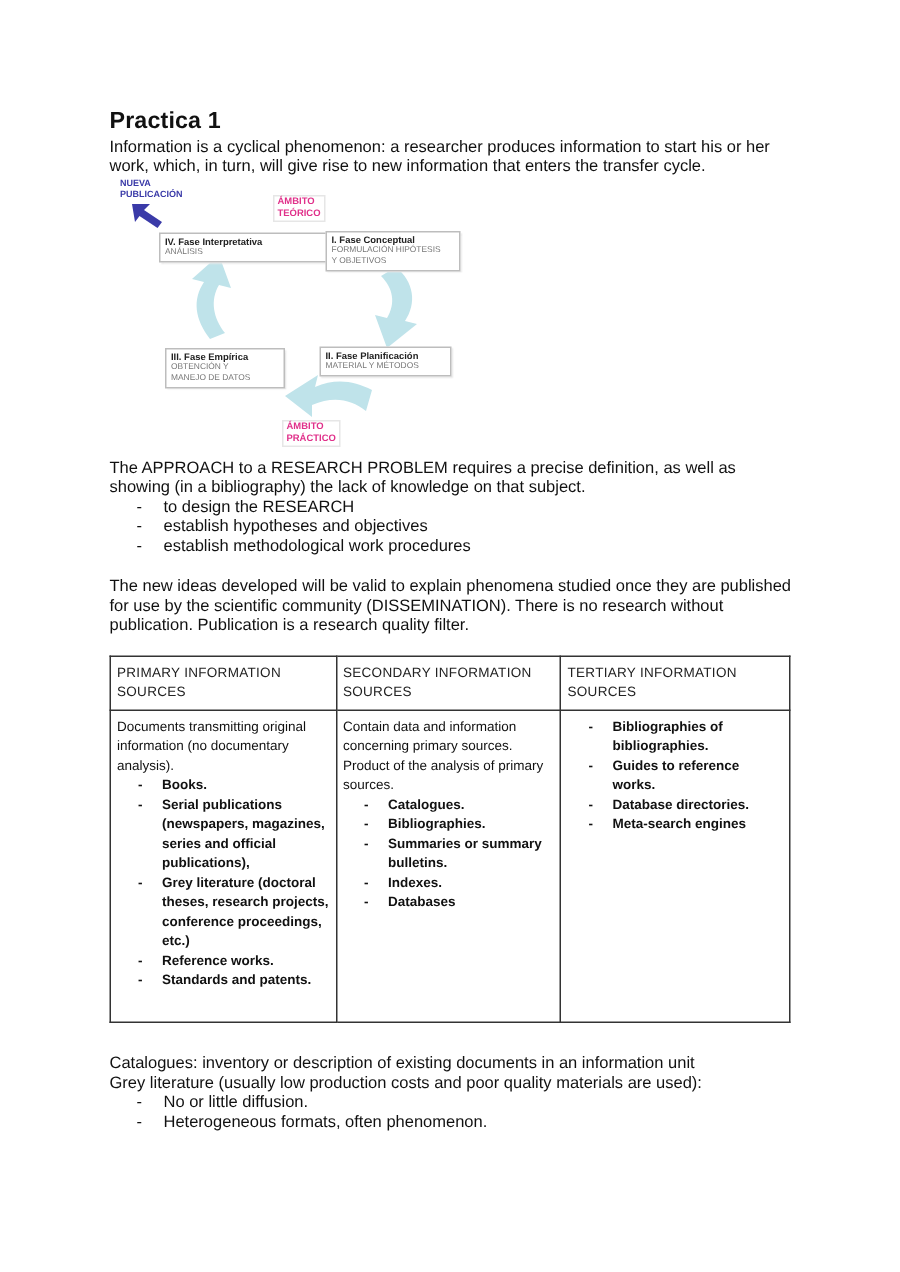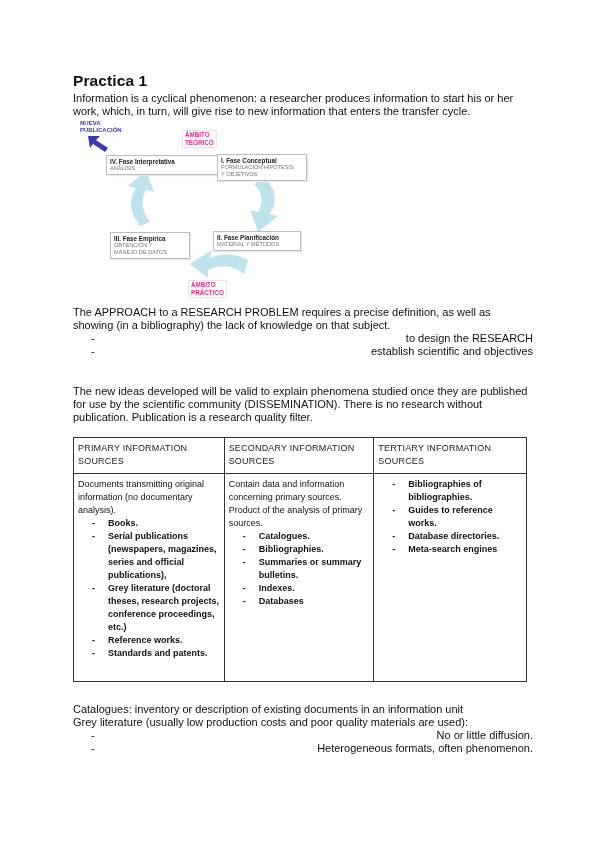--- a/index.html
+++ b/index.html
@@ -1,21 +1,21 @@
 <!DOCTYPE html>
 <html><head>
 <meta charset="utf-8">
 <style>
   html, body { margin: 0; padding: 0; background: #ffffff; }
   body { width: 600px; height: 848px; position: relative; overflow: hidden;
          font-family: "Liberation Sans", sans-serif; color: #111; }
   .page { position: absolute; left: 0; top: 0; width: 600px; height: 609px; }
   .title { position: absolute; left: 73px; top: 72px; font-size: 15.5px; font-weight: bold; letter-spacing: 0.1px; }
   .para { position: absolute; left: 73px; width: 460px; font-size: 11px; line-height: 13px; }
-  .bul { list-style: none; margin: 0; padding: 0; text-align: right; }
+  .bul { list-style: none; margin: 0; padding: 0; }
   .bul li { position: relative; padding-left: 36px; }
   .bul li::before { content: "-"; position: absolute; left: 18px; }
 
   
   .diag { position: absolute; left: 78px; top: 118px; width: 240px; height: 186px; }
   .lbl-blue { position: absolute; color: #3a3aa8; font-size: 6px; font-weight: bold; line-height: 7px; }
   .lbl-pink { position: absolute; color: #e0308a; font-size: 6.3px; font-weight: bold; line-height: 8px;
               border: 1px solid #e6e6e6; background: #fff; padding: 0 2px; }
   .box { position: absolute; background: #fff; border: 1px solid #bdbdbd; padding: 2px 3px;
          font-size: 6px; line-height: 7px; box-shadow: 1px 1px 1px #e8e8e8; }
@@ -89,21 +89,22 @@
     <div class="lbl-pink" style="left:110px; top:162px;">
       <div>ÁMBITO</div>
       <div>PRÁCTICO</div>
     </div>
   </div>
 
   <div class="para" style="top:306px;">
     <div>The APPROACH to a RESEARCH PROBLEM requires a precise definition, as well as showing (in a bibliography) the lack of knowledge on that subject.</div>
     <ul class="bul">
       <li>to design the RESEARCH</li>
-      <li>establish scientific and objectives</li>
+      <li>establish hypotheses and objectives</li>
+      <li>establish methodological work procedures</li>
     </ul>
   </div>
 
   <div class="para" style="top:385px;">The new ideas developed will be valid to explain phenomena studied once they are published for use by the scientific community (DISSEMINATION). There is no research without publication. Publication is a research quality filter.</div>
 
   <table class="src">
     <colgroup>
         <col style="width:151px">
         <col style="width:150px">
         <col style="width:153px">

